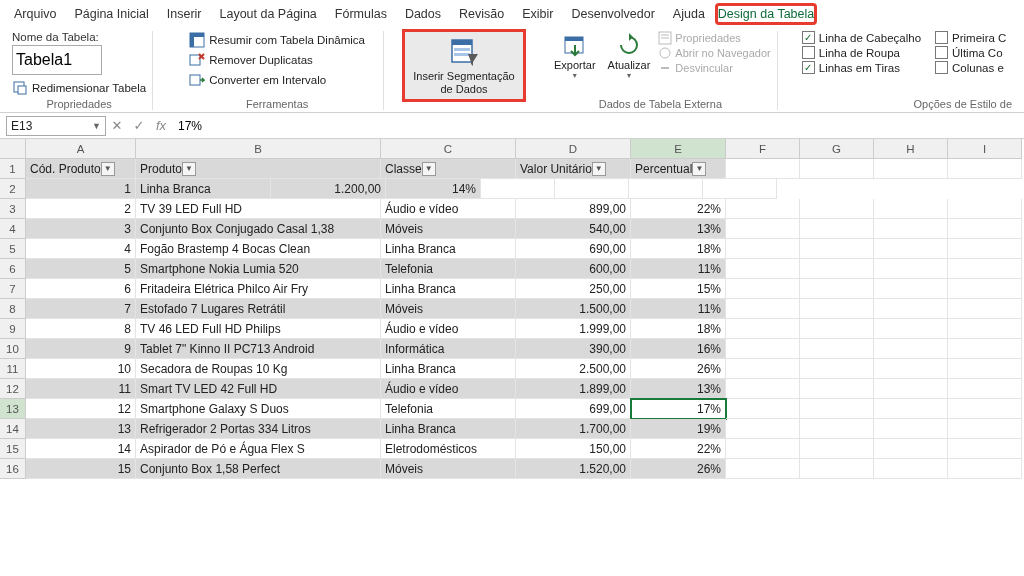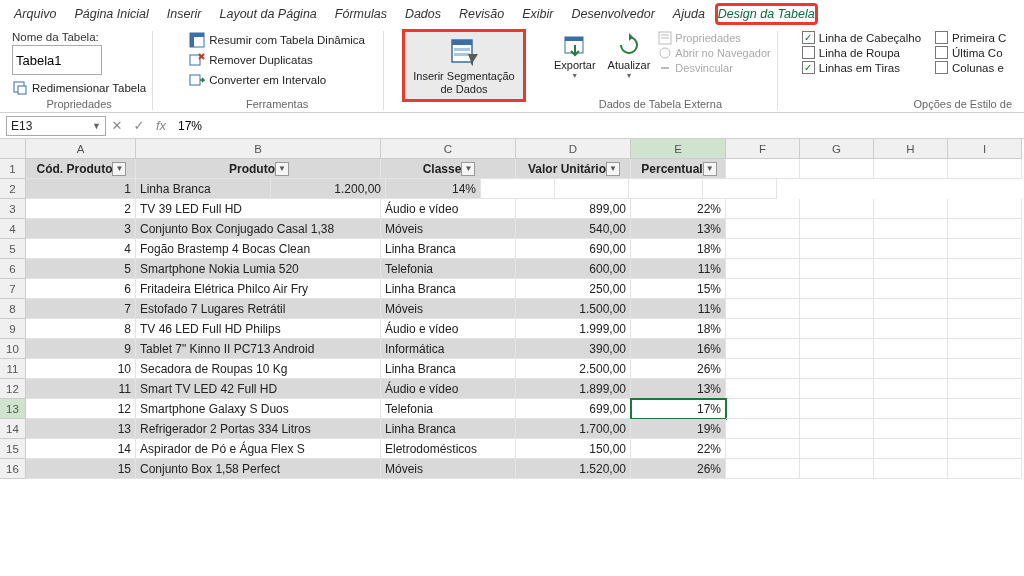--- a/index.html
+++ b/index.html
@@ -1,33 +1,33 @@
 <!DOCTYPE html>
 <html><head>
 <meta charset="utf-8">
 <style>
 * { margin: 0; padding: 0; box-sizing: border-box; }
 body { font-family: 'Segoe UI', Tahoma, sans-serif; font-size: 12px; background: #fff; color: #222; width: 1024px; height: 576px; overflow: hidden; }
 
 
 .menubar { display: flex; align-items: center; padding: 3px 6px 2px; gap: 2px; }
-.menubar-item { padding: 3px 8px; font-size: 12.5px; color: #333; font-style: italic; }
+.menubar-item { padding: 3px 8px; font-size: 12.5px; color: #333; }
 .menubar-item.active { border: 3px solid #e63b2e; border-radius: 4px; padding: 1px 0; color: #0d6b3a; font-weight: 500; }
 
 
 .ribbon { display: flex; background: #fff; border-bottom: 1px solid #d0d0d0; padding: 4px 6px 2px; gap: 18px; }
 .ribbon-group { display: flex; flex-direction: column; border-right: 1px solid #e0e0e0; padding: 0 6px; }
 .ribbon-group:last-child { border-right: none; }
 .ribbon-group-body { display: flex; align-items: flex-start; gap: 4px; flex: 1; }
 .ribbon-group-label { text-align: center; font-size: 11px; color: #666; padding: 2px 0 0; }
 
 
 .prop-col { display: flex; flex-direction: column; gap: 2px; }
 .prop-label { font-size: 11.5px; color: #333; }
-.table-name-input { width: 90px; height: 20px; border: 1px solid #aaa; font-size: 13px; padding: 14px 3px; }
+.table-name-input { width: 90px; height: 20px; border: 1px solid #aaa; font-size: 16px; padding: 14px 3px; }
 .redim { display: flex; align-items: center; gap: 4px; font-size: 11.5px; margin-top: 3px; }
 
 
 .tool-item { display: flex; align-items: center; gap: 4px; font-size: 11.5px; padding: 1px 12px; }
 .tool-icon { width: 16px; height: 16px; display: inline-flex; align-items: center; justify-content: center; }
 
 
 .big-btn { display: flex; flex-direction: column; align-items: center; justify-content: center; width: 120px; padding: 4px; background: #eaeaea; border: 1px solid #c8c8c8; }
 .big-btn.highlight { outline: 3px solid #e63b2e; outline-offset: -1px; }
 .big-btn-icon { width: 32px; height: 32px; margin-bottom: 2px; }
@@ -60,21 +60,21 @@
 .col-headers { display: flex; }
 .corner { width: 26px; height: 20px; background: #f0f0f0; border-right: 1px solid #ccc; border-bottom: 1px solid #ccc; }
 .colh { height: 20px; background: #f0f0f0; border-right: 1px solid #ccc; border-bottom: 1px solid #ccc; text-align: center; font-size: 11.5px; color: #555; line-height: 20px; }
 .colh.sel { background: #cfe3cf; }
 .rowh { width: 26px; background: #f0f0f0; border-right: 1px solid #ccc; border-bottom: 1px solid #ccc; text-align: center; font-size: 11.5px; color: #555; line-height: 20px; height: 20px; }
 .rowh.sel { background: #cfe3cf; }
 
 .grid { position: relative; }
 .gridrow { display: flex; height: 20px; }
 .cell { border-right: 1px solid #e4e4e4; border-bottom: 1px solid #e4e4e4; font-size: 12px; padding: 0 4px; line-height: 20px; overflow: hidden; white-space: nowrap; }
-.th-cell { background: #d9d9d9; font-weight: bold; display: flex; align-items: center; justify-content: center; padding-right: 2px; }
+.th-cell { background: #d9d9d9; font-weight: normal; display: flex; align-items: center; justify-content: flex-start; padding-right: 2px; }
 .filter-btn { width: 14px; height: 14px; border: 1px solid #999; background: #f5f5f5; display: inline-flex; align-items: center; justify-content: center; font-size: 8px; color: #555; }
 .band-odd { background: #d9d9d9; }
 .band-even { background: #fff; }
 .num { text-align: right; }
 .sel-cell { outline: 2px solid #1a7a3a; outline-offset: -1px; }
 
 
 .cA { width: 110px; }
 .cB { width: 245px; }
 .cC { width: 135px; }

